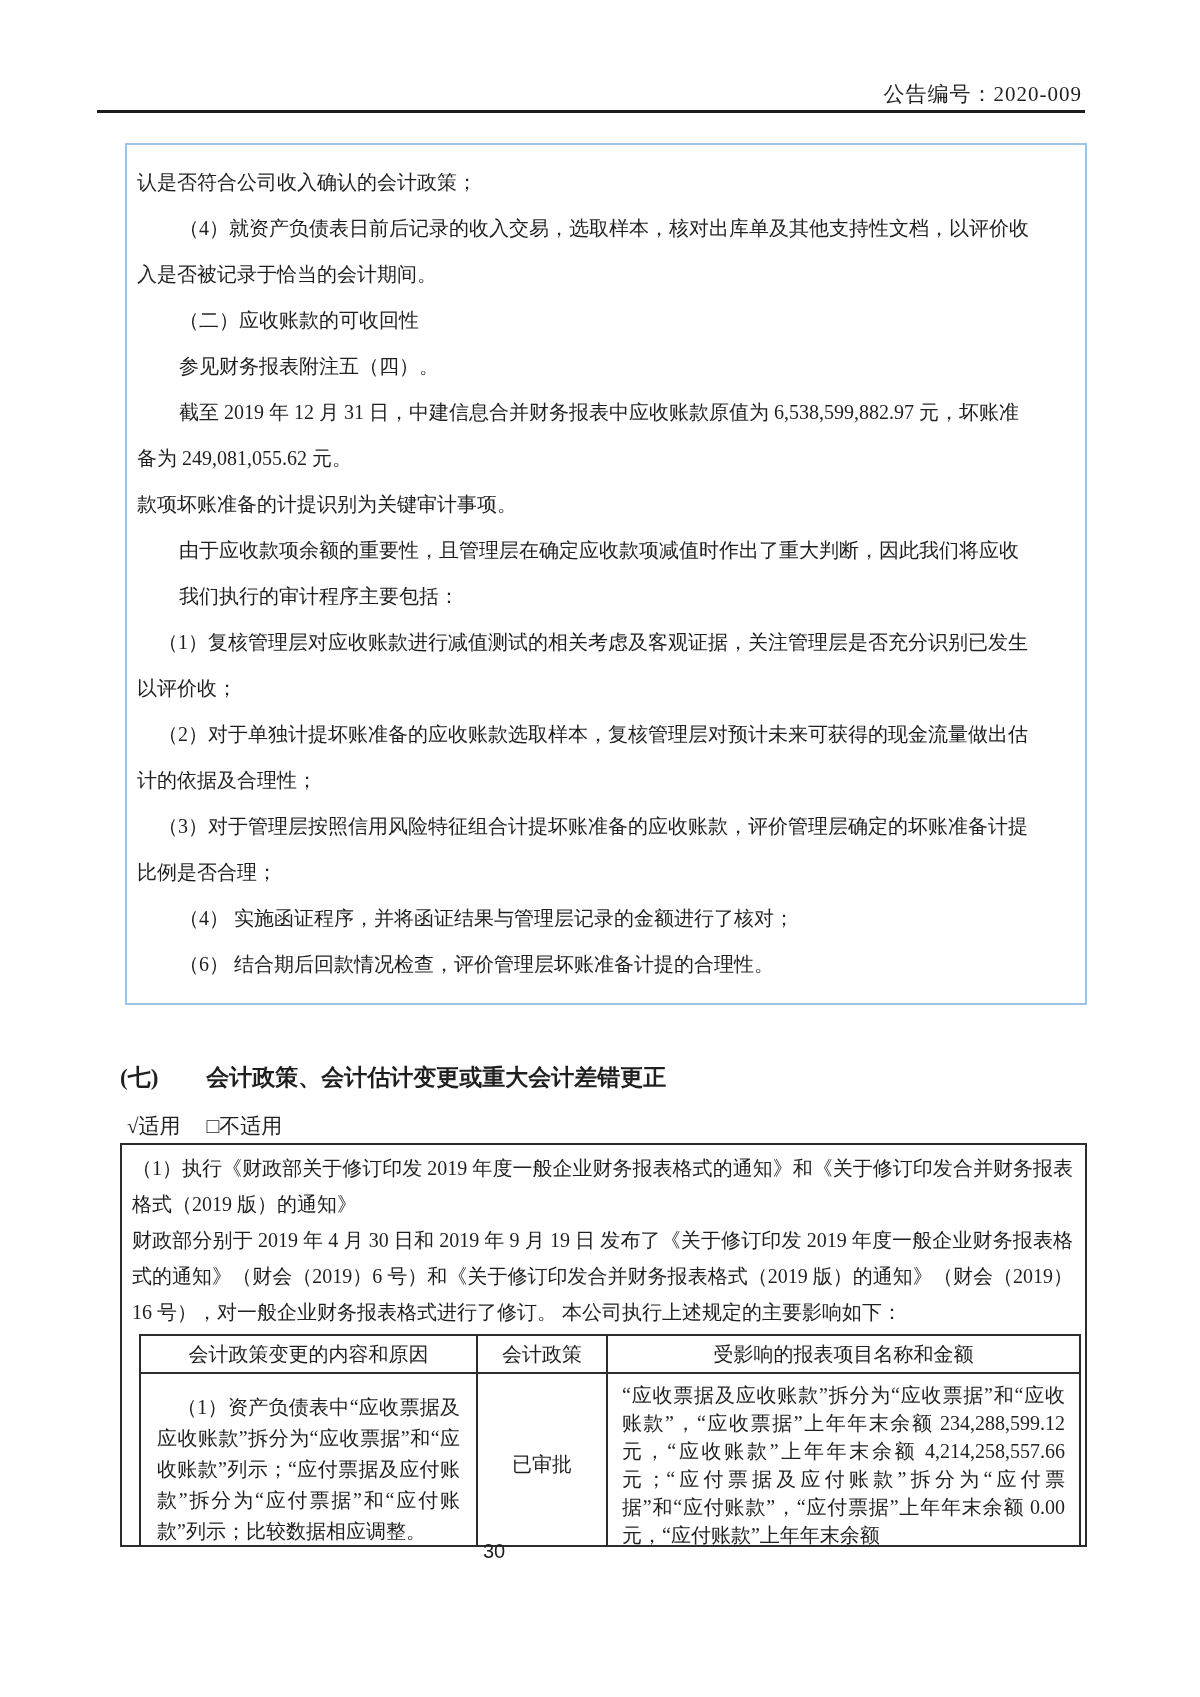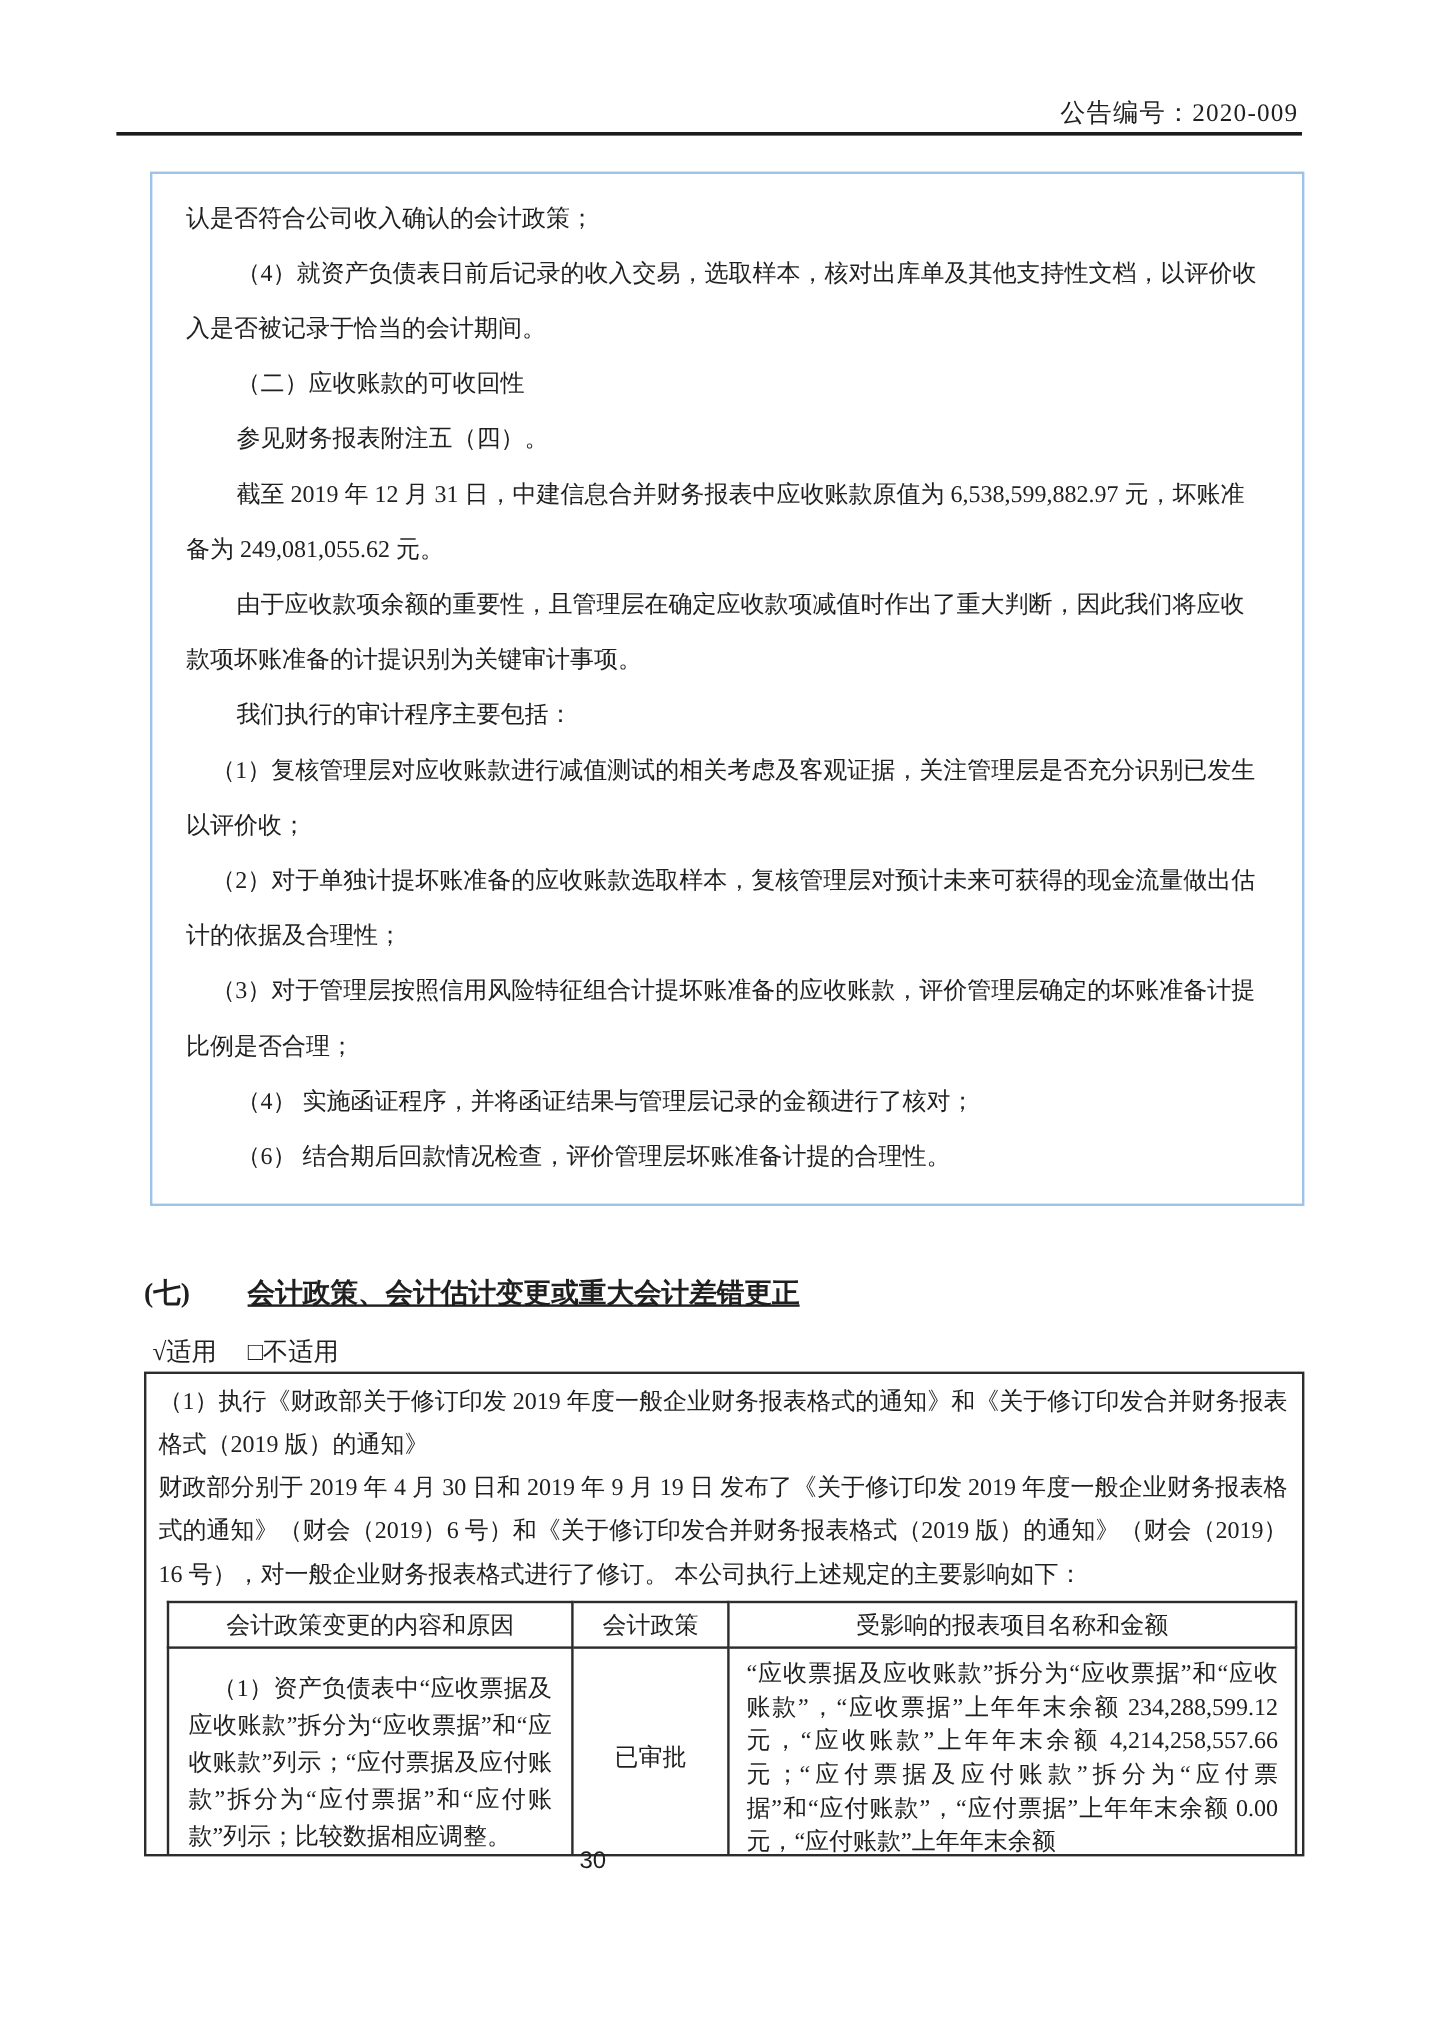--- a/index.html
+++ b/index.html
@@ -18,33 +18,33 @@
     position:absolute;top:80px;right:118px;
     font-size:21px;letter-spacing:1px;
   }
   .header-rule{
     position:absolute;top:110px;left:97px;width:988px;height:3px;
     background:#1c1c1c;
   }
   .audit-box{
     position:absolute;top:143px;left:125px;width:962px;
     border:2px solid var(--c-blue);
-    padding:14px 20px 16px 28px;
+    padding:14px 20px 16px 10px;
     overflow:hidden;
   }
   .audit-box .line{
     font-size:20px;line-height:46px;white-space:nowrap;
   }
   .audit-box .ind1{padding-left:21px;}
   .audit-box .ind2{padding-left:42px;}
   .section-heading{
     position:absolute;top:1062px;left:120px;
     font-size:23px;font-weight:bold;
   }
-  .section-heading .sec-title{margin-left:48px;text-decoration:underline;}
+  .section-heading .sec-title{margin-left:48px;}
   .applicability{
     position:absolute;top:1112px;left:127px;
     font-size:21px;
   }
   .applicability .opt{margin-right:26px;margin-top:34px;}
   .policy-box{
     position:absolute;top:1143px;left:120px;width:967px;height:404px;
     border:2px solid var(--c-dark);
     padding:5px 12px 0 10px;
     overflow:hidden;
@@ -90,22 +90,22 @@
 
 <div class="audit-box">
 
 <div class="line ind0">认是否符合公司收入确认的会计政策；</div>
     <div class="line ind2">（4）就资产负债表日前后记录的收入交易，选取样本，核对出库单及其他支持性文档，以评价收</div>
     <div class="line ind0">入是否被记录于恰当的会计期间。</div>
     <div class="line ind2">（二）应收账款的可收回性</div>
     <div class="line ind2">参见财务报表附注五（四）。</div>
     <div class="line ind2">截至 2019 年 12 月 31 日，中建信息合并财务报表中应收账款原值为 6,538,599,882.97 元，坏账准</div>
     <div class="line ind0">备为 249,081,055.62 元。</div>
+    <div class="line ind0">款项坏账准备的计提识别为关键审计事项。</div>
     <div class="line ind2">由于应收款项余额的重要性，且管理层在确定应收款项减值时作出了重大判断，因此我们将应收</div>
-    <div class="line ind0">款项坏账准备的计提识别为关键审计事项。</div>
     <div class="line ind2">我们执行的审计程序主要包括：</div>
     <div class="line ind1">（1）复核管理层对应收账款进行减值测试的相关考虑及客观证据，关注管理层是否充分识别已发生</div>
     <div class="line ind0">以评价收；</div>
     <div class="line ind1">（2）对于单独计提坏账准备的应收账款选取样本，复核管理层对预计未来可获得的现金流量做出估</div>
     <div class="line ind0">计的依据及合理性；</div>
     <div class="line ind1">（3）对于管理层按照信用风险特征组合计提坏账准备的应收账款，评价管理层确定的坏账准备计提</div>
     <div class="line ind0">比例是否合理；</div>
     <div class="line ind2">（4） 实施函证程序，并将函证结果与管理层记录的金额进行了核对；</div>
     <div class="line ind2">（6） 结合期后回款情况检查，评价管理层坏账准备计提的合理性。</div>
   </div>

